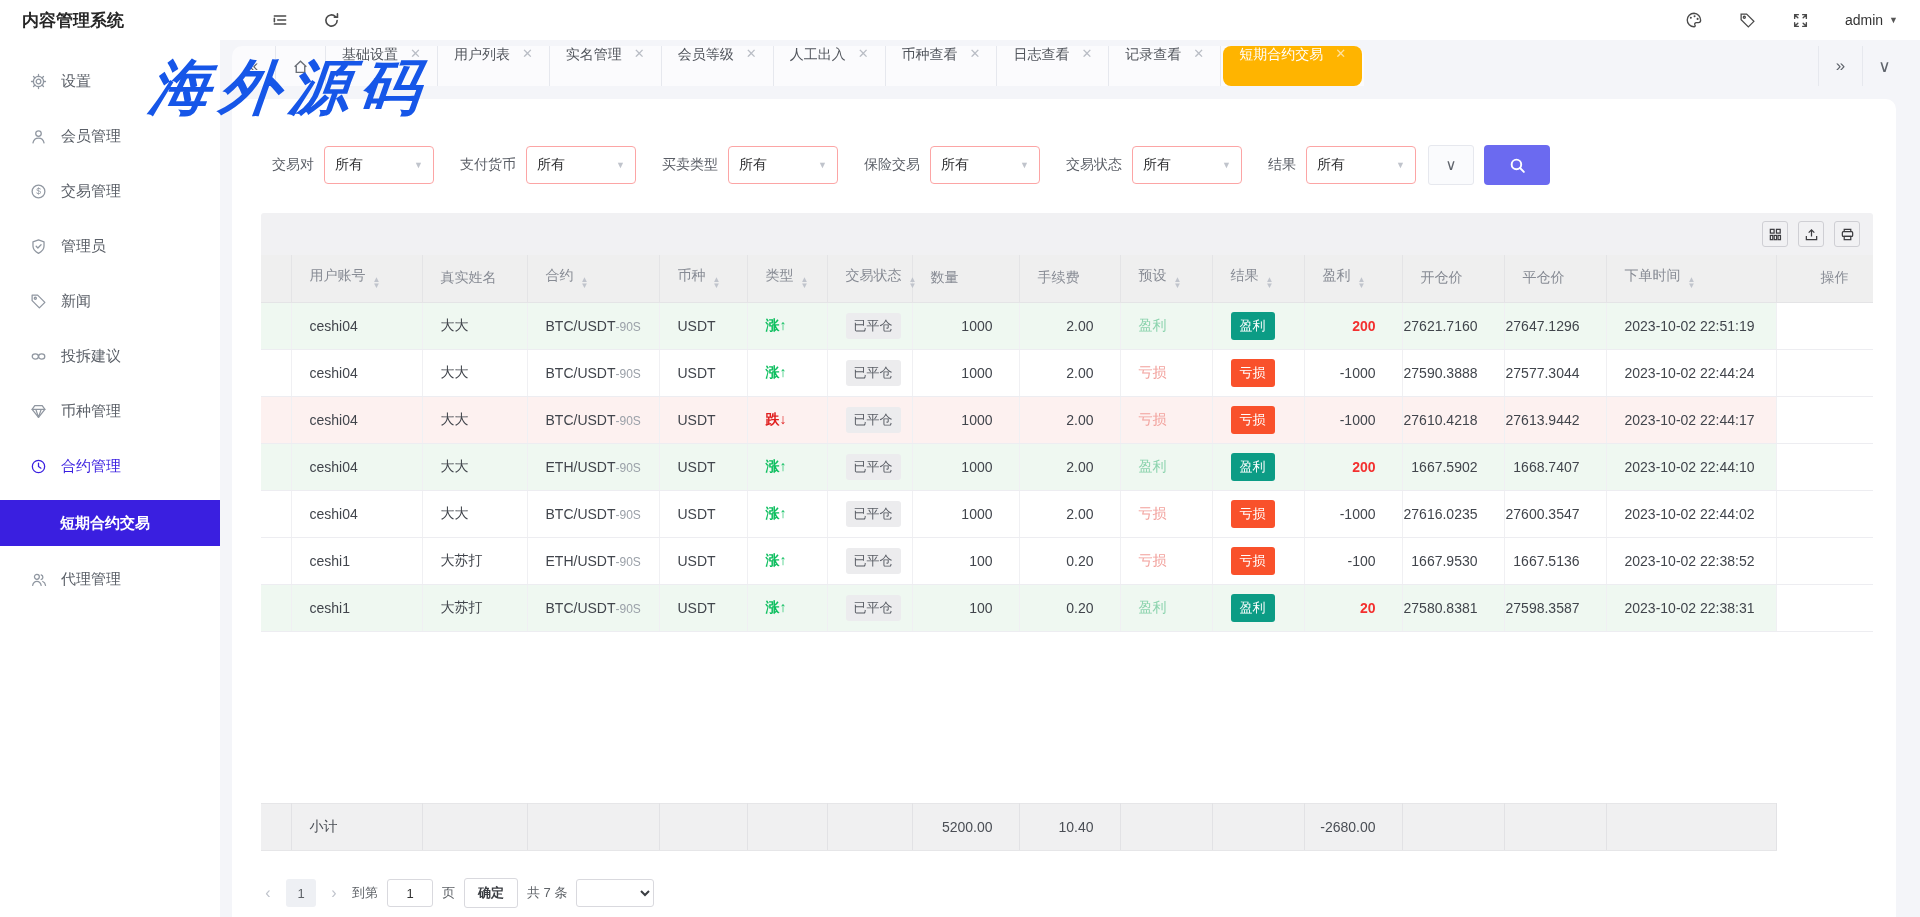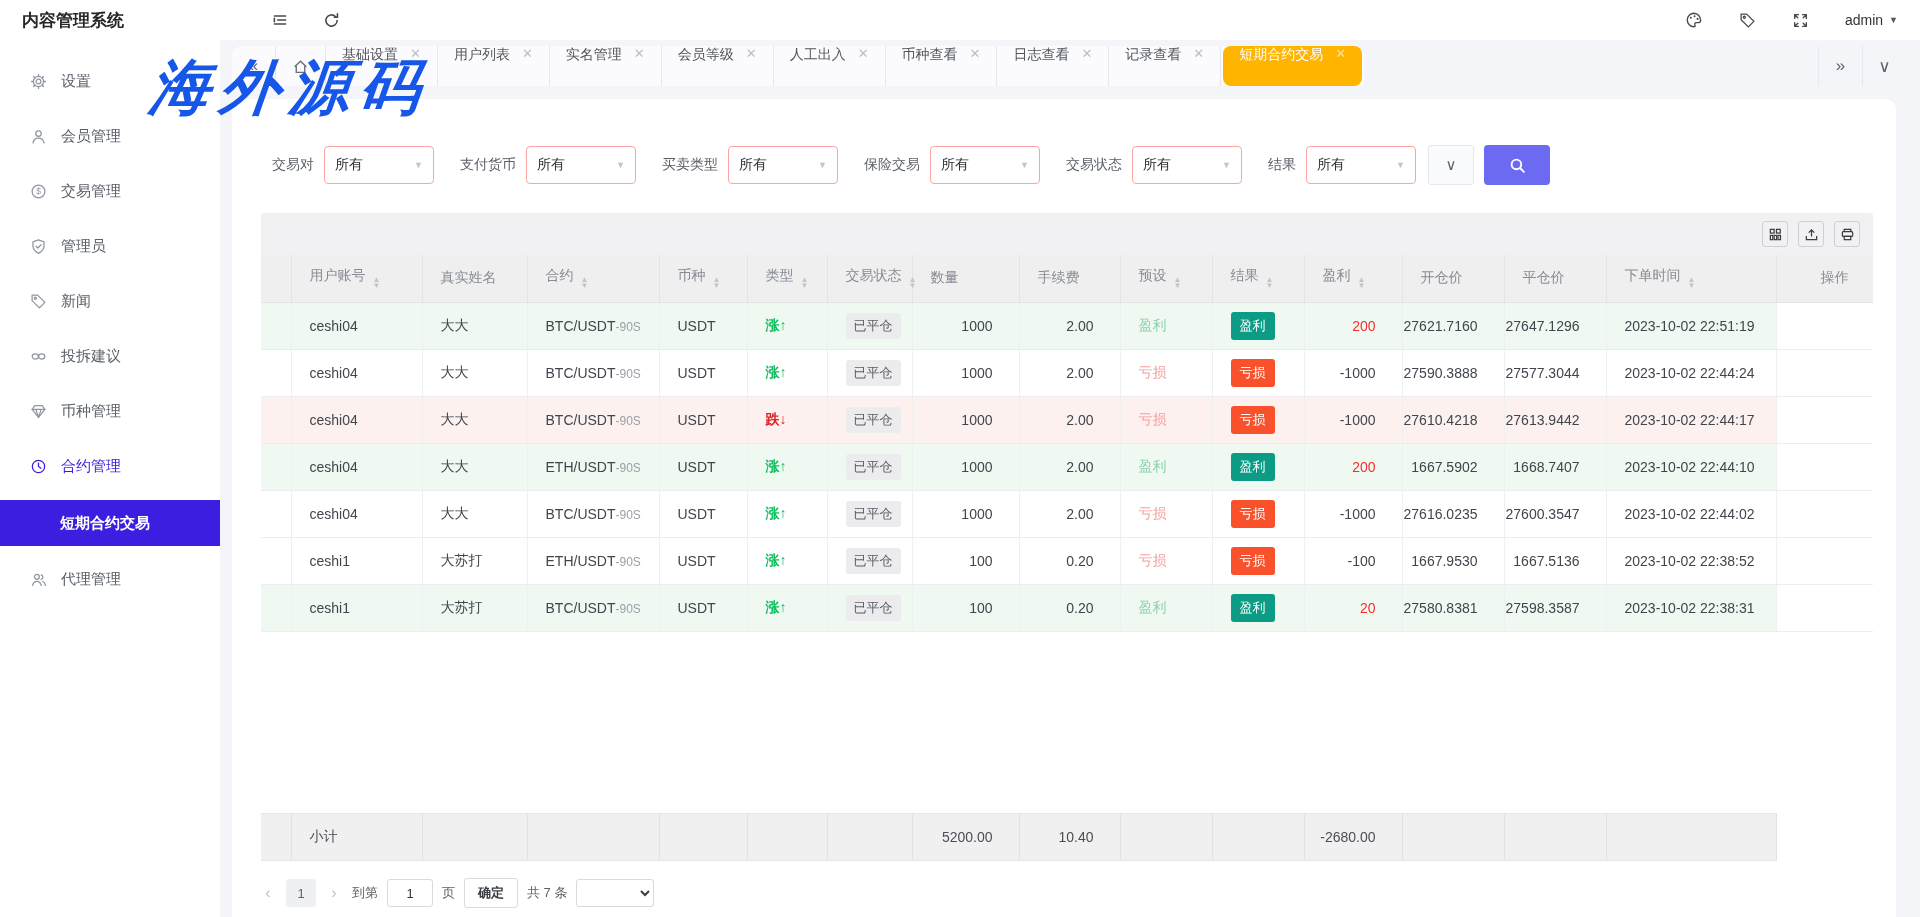--- a/index.html
+++ b/index.html
@@ -56,21 +56,21 @@
   .select .caret{font-size:9px;color:#c0c4cc}
   .chev-btn{width:46px;height:40px;border:1px solid #e6e8ee;background:#fafbfd;border-radius:3px;display:flex;align-items:center;justify-content:center;color:#5f646c;font-size:15px;cursor:pointer}
   .search-btn{width:66px;height:40px;background:var(--btn);border:none;border-radius:4px;margin-left:10px;display:flex;align-items:center;justify-content:center;cursor:pointer}
   .search-btn svg{stroke:#fff;fill:none;stroke-width:1.8;stroke-linecap:round}
 
   .toolbar{margin:24px 23px 0 29px;height:42px;background:#f1f1f3;border-radius:3px 3px 0 0;display:flex;align-items:center;justify-content:flex-end;gap:10px;padding-right:13px}
   .tool-btn{width:26px;height:26px;border:1px solid #cfcfd4;border-radius:3px;display:flex;align-items:center;justify-content:center;cursor:pointer}
   .tool-btn svg{stroke:#3b3b3f;fill:none;stroke-width:1.3}
 
   
-  table.grid{width:calc(100% - 52px);margin:0 23px 8px 29px;border-collapse:collapse;table-layout:fixed;font-size:14px}
+  table.grid{width:calc(100% - 52px);margin:0 23px 18px 29px;border-collapse:collapse;table-layout:fixed;font-size:14px}
   .grid th{background:#efefef;height:47px;font-weight:normal;color:#878b94;text-align:left;padding-left:18px;border-bottom:1px solid #e4e4e6;border-right:1px solid #e4e4e6;white-space:nowrap}
   .grid th:last-child{border-right:none}
   .grid td{height:47px;border-bottom:1px solid #ededf1;border-right:1px solid #f0f0f3;color:#41454c;padding-left:18px;white-space:nowrap;overflow:hidden}
   .grid td:last-child{border-right:none}
   .grid td.num{text-align:right;padding-right:26px;padding-left:0}
   .grid td.op{background:#fff}
   tr.c-green{background:var(--row-green)}
   tr.c-pink{background:var(--row-pink)}
   tr.c-white{background:#fff}
   .sort{display:inline-flex;flex-direction:column;margin-left:7px;vertical-align:-2px}
@@ -79,21 +79,21 @@
   .type b{font-size:14px}
   .type .arrow{font-weight:bold}
   .type.c-up{color:var(--up)}
   .type.c-down{color:var(--down)}
   .status-badge{display:inline-block;background:#ececee;border-radius:3px;padding:4px 8px;font-size:13px;color:#585c64}
   .preset.c-win{color:#8bd3ad}
   .preset.c-loss{color:#f2a29d}
   .result-badge{display:inline-block;border-radius:3px;padding:5px 9px;font-size:13px;color:#fff}
   .result-badge.c-win{background:var(--win)}
   .result-badge.c-loss{background:var(--loss)}
-  .profit.c-pos{color:var(--profit-red);font-weight:normal}
+  .profit.c-pos{color:var(--profit-red);font-weight:bold}
   .profit.c-neg{color:#41454c}
 
   .spacer{flex:1}
   table.footer-grid td{background:#f0f0f1;border-right:1px solid #e2e2e5;border-top:1px solid #e6e6e8;border-bottom:1px solid #e6e6e8;color:#4a4e55}
   table.footer-grid td.op{background:#fff;border-top:none;border-bottom:none}
 
   
   .pagination{display:flex;align-items:center;gap:9px;margin:9px 0 9px 27px;font-size:13px;color:#5f6368}
   .pg-arrow{color:#c0c4cc;font-size:16px;width:18px;text-align:center;cursor:pointer}
   .pg-current{min-width:30px;height:28px;background:#eef0f4;border-radius:3px;display:flex;align-items:center;justify-content:center;color:#5f6368;cursor:pointer}

